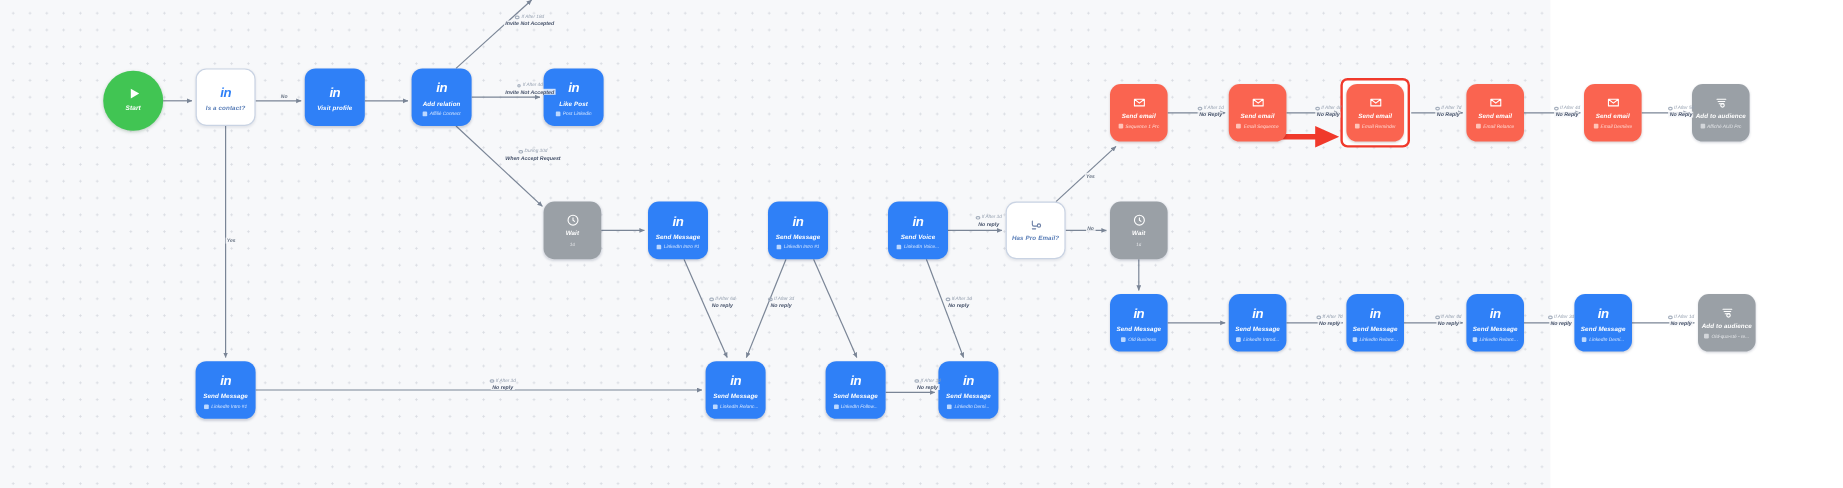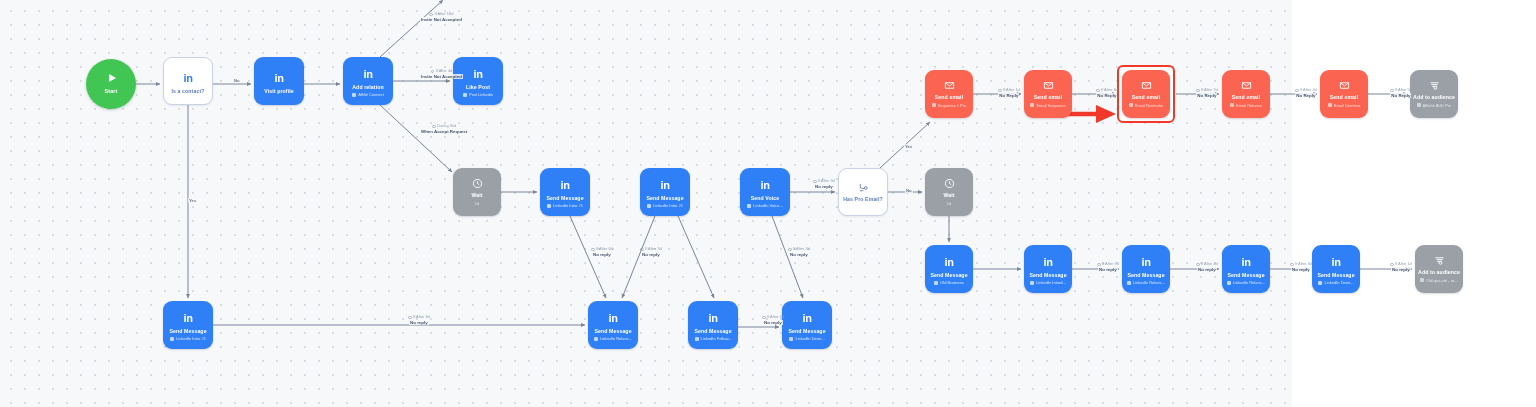--- a/index.html
+++ b/index.html
@@ -9,20 +9,21 @@
     font-family: "Liberation Sans", sans-serif;
   }
   #canvas {
     position: relative;
     width: 1292px; height: 407px;
     background-color: #f7f8fa;
     background-image:
       radial-gradient(circle, #d9dce2 0.8px, transparent 0.9px);
     background-size: 14px 14px;
     background-position: 4px 4px;
+    font-style: italic;
   }
   #edge-layer {
     position: absolute; left: 0; top: 0;
     width: 1536px; height: 407px;
     pointer-events: none;
   }
   
   .node {
     position: absolute;
     border-radius: 9px;

